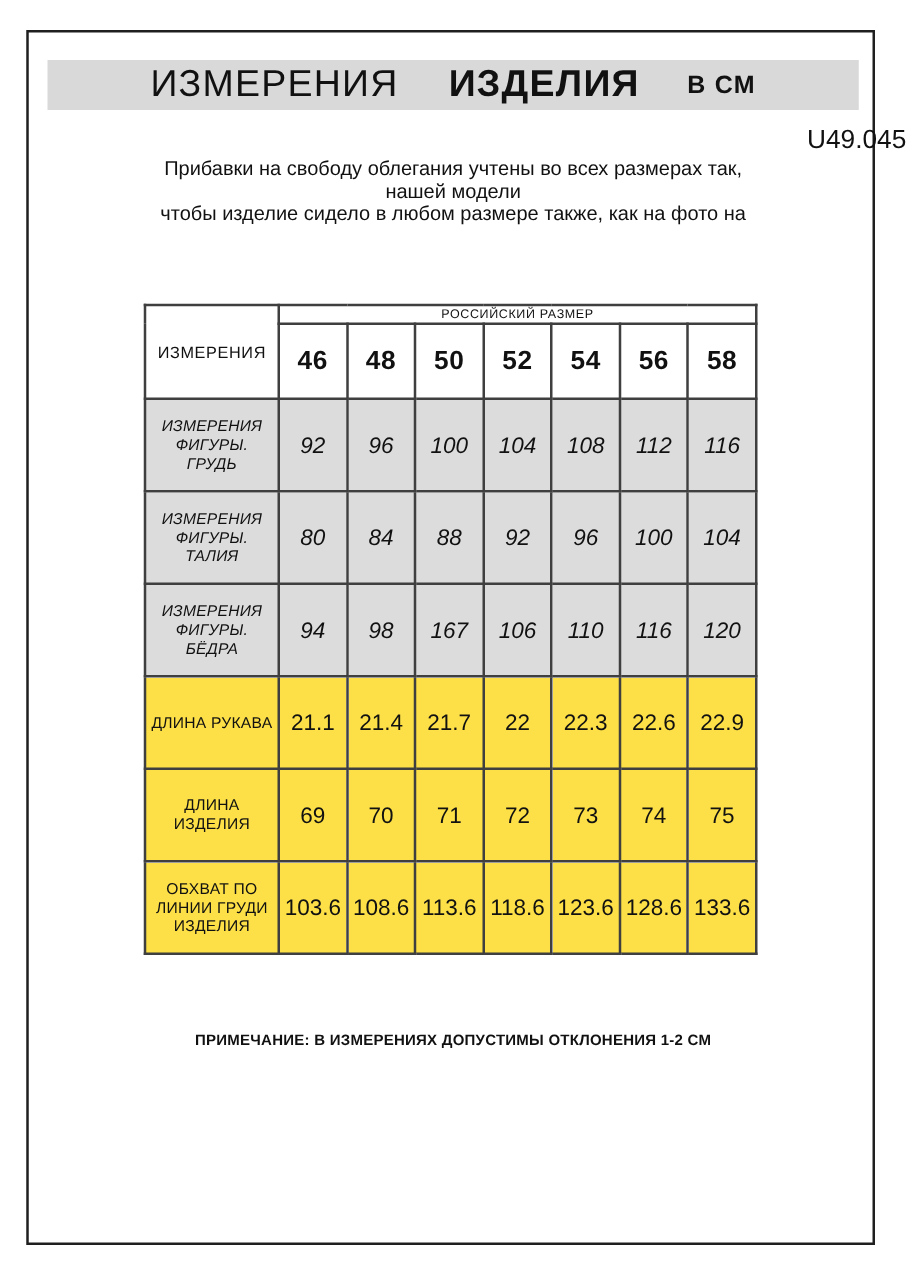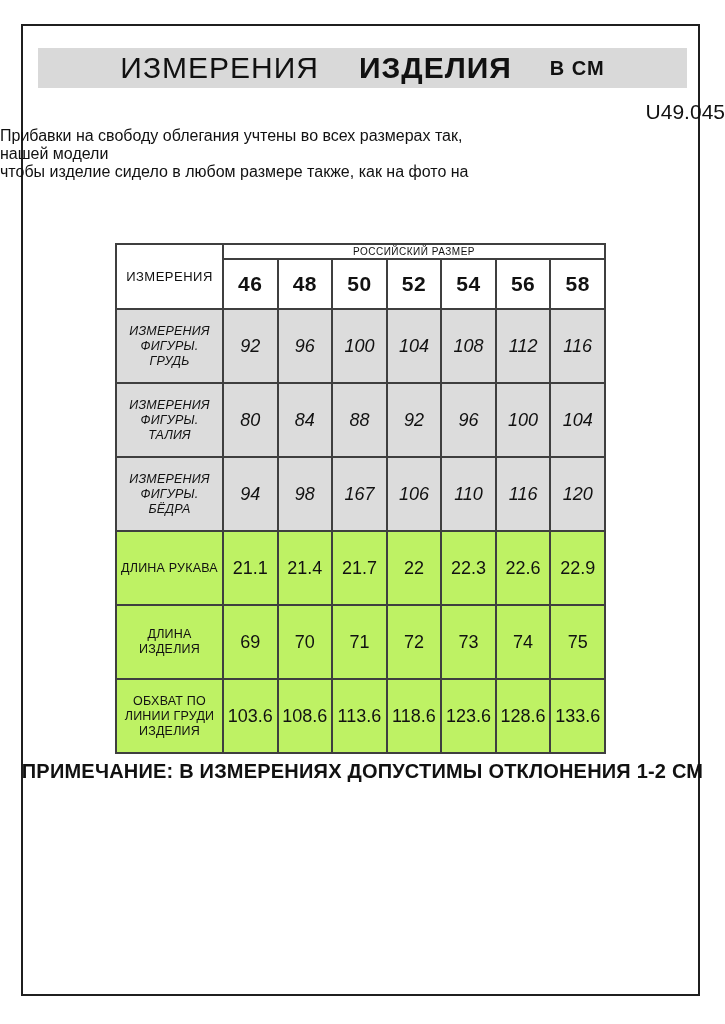--- a/index.html
+++ b/index.html
@@ -48,21 +48,21 @@
   .model-code {
     position: absolute;
     left: 0; right: 0; top: 100px;
     text-align: right;
     font-size: 21px;
     font-weight: 400;
   }
   .description {
     position: absolute;
     left: 0; right: 0; top: 127px;
-    text-align: left;
+    text-align: center;
     font-size: 16px;
     line-height: 18px;
     font-weight: 400;
   }
   table.size-table {
     position: absolute;
     left: 115px; top: 243px;
     border-collapse: collapse;
     table-layout: fixed;
     width: 489px;
@@ -77,46 +77,46 @@
     font-size: 13px;
     letter-spacing: 0.5px;
   }
   td.group-cell {
     font-size: 10px;
     height: 14px;
     line-height: 13px;
     padding: 0;
     letter-spacing: 0.5px;
   }
-  tr.sizes-row { height: 50px; }
+  tr.sizes-row { height: 60px; }
   td.size-cell {
     font-size: 21px;
     font-weight: 700;
     letter-spacing: 0.5px;
   }
-  tbody tr { height: 74px; background: #bef264; }
+  tbody tr { height: 74px; background: #fde047; }
   tbody tr.shaded { background: #dcdcdc; }
   td.label-cell {
     font-size: 12.5px;
     line-height: 15px;
     white-space: pre-line;
     padding: 2px;
     letter-spacing: 0.2px;
   }
   td.value-cell {
     font-size: 18px;
     padding: 0;
   }
   tr.shaded td.label-cell,
   tr.shaded td.value-cell { font-style: italic; }
   .note {
     position: absolute;
-    left: 0; right: 0; top: 760px;
+    left: 0; right: 0; top: 825px;
     text-align: center;
-    font-size: 20px;
+    font-size: 12px;
     font-weight: 700;
     letter-spacing: 0.2px;
   }
 </style>
 </head>
 <body>
 
 <div class="page-border"></div>
 
 <div class="title-bar">

